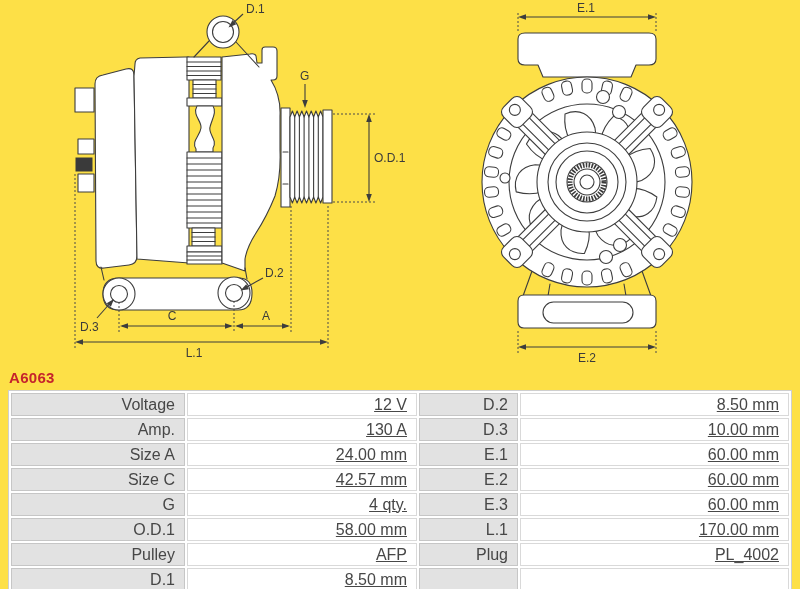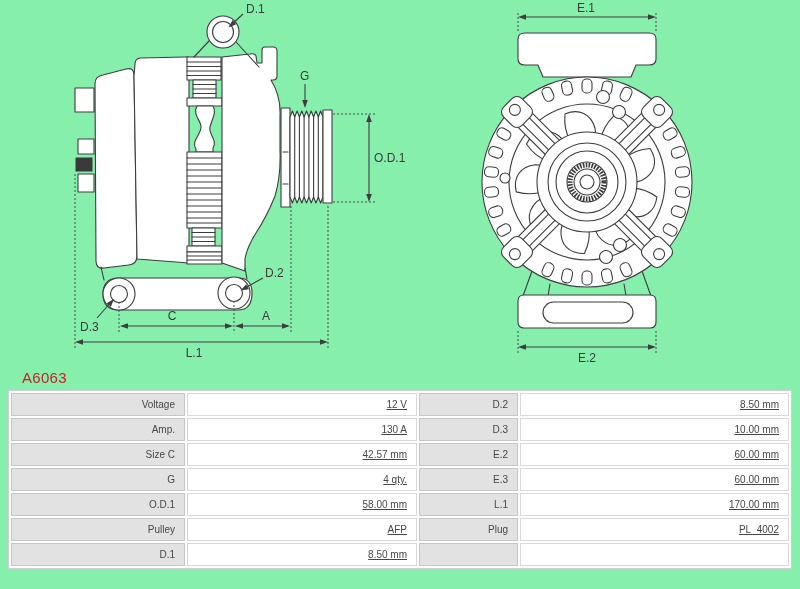--- a/index.html
+++ b/index.html
@@ -1,36 +1,36 @@
 <!DOCTYPE html>
 <html><head>
 <meta charset="utf-8">
 <style>
   html,body{margin:0;padding:0;background:#ffffff;}
   body{width:800px;height:589px;font-family:"Liberation Sans",sans-serif;-webkit-font-smoothing:antialiased;}
-  .page{width:800px;height:589px;position:relative;overflow:hidden;background:#86efac;}
+  .page{width:800px;height:589px;position:relative;overflow:hidden;background:#fde047;}
 
   
   .drawing{display:block;width:800px;height:366px;}
   .drawing text{font-family:"Liberation Sans",sans-serif;font-size:12px;fill:#3b3b3b;}
   .ln{fill:none;stroke:#3d3d3d;stroke-width:1.1;stroke-linejoin:round;stroke-linecap:round;}
   .lnw{fill:#ffffff;stroke:#3d3d3d;stroke-width:1.1;stroke-linejoin:round;}
   .dot{fill:none;stroke:#4a4a4a;stroke-width:1;stroke-dasharray:2 2;}
   .dim{fill:none;stroke:#3d3d3d;stroke-width:1.1;}
   .ah{fill:#3d3d3d;stroke:none;}
   .dark{fill:#3a3a3a;stroke:#3a3a3a;}
 
   
-  .part-no{margin:3px 0 4px 22px;height:17px;line-height:17px;}
+  .part-no{margin:3px 0 4px 9px;height:17px;line-height:17px;font-weight:bold;}
   .part-no a{color:#c5232c;font-size:15px;text-decoration:none;cursor:pointer;letter-spacing:.3px;}
 
   
   table.spec{width:784px;margin:0 8px;border-collapse:separate;border-spacing:2px;background:#fff;
              border:1px solid #cfcfcf;table-layout:fixed;}
-  table.spec td{height:21px;padding:0 9px;font-size:10px;color:#474747;text-align:right;
+  table.spec td{height:21px;padding:0 9px;font-size:16px;color:#474747;text-align:right;
                 overflow:hidden;white-space:nowrap;}
   td.lbl{background:#e2e2e2;border:1px solid #c6c6c6;}
   td.val{background:#ffffff;border:1px solid #d9d9d9;text-decoration:underline;}
 </style>
 </head>
 <body>
 
 <div class="page">
 
   <svg class="drawing" viewBox="0 0 800 366" xmlns="http://www.w3.org/2000/svg">
@@ -274,20 +274,26 @@
           <td class="lbl">D.2</td>
           <td class="val">8.50 mm</td>
         </tr>
         <tr>
           <td class="lbl">Amp.</td>
           <td class="val">130 A</td>
           <td class="lbl">D.3</td>
           <td class="val">10.00 mm</td>
         </tr>
         <tr>
+          <td class="lbl">Size A</td>
+          <td class="val">24.00 mm</td>
+          <td class="lbl">E.1</td>
+          <td class="val">60.00 mm</td>
+        </tr>
+        <tr>
           <td class="lbl">Size C</td>
           <td class="val">42.57 mm</td>
           <td class="lbl">E.2</td>
           <td class="val">60.00 mm</td>
         </tr>
         <tr>
           <td class="lbl">G</td>
           <td class="val">4 qty.</td>
           <td class="lbl">E.3</td>
           <td class="val">60.00 mm</td>

